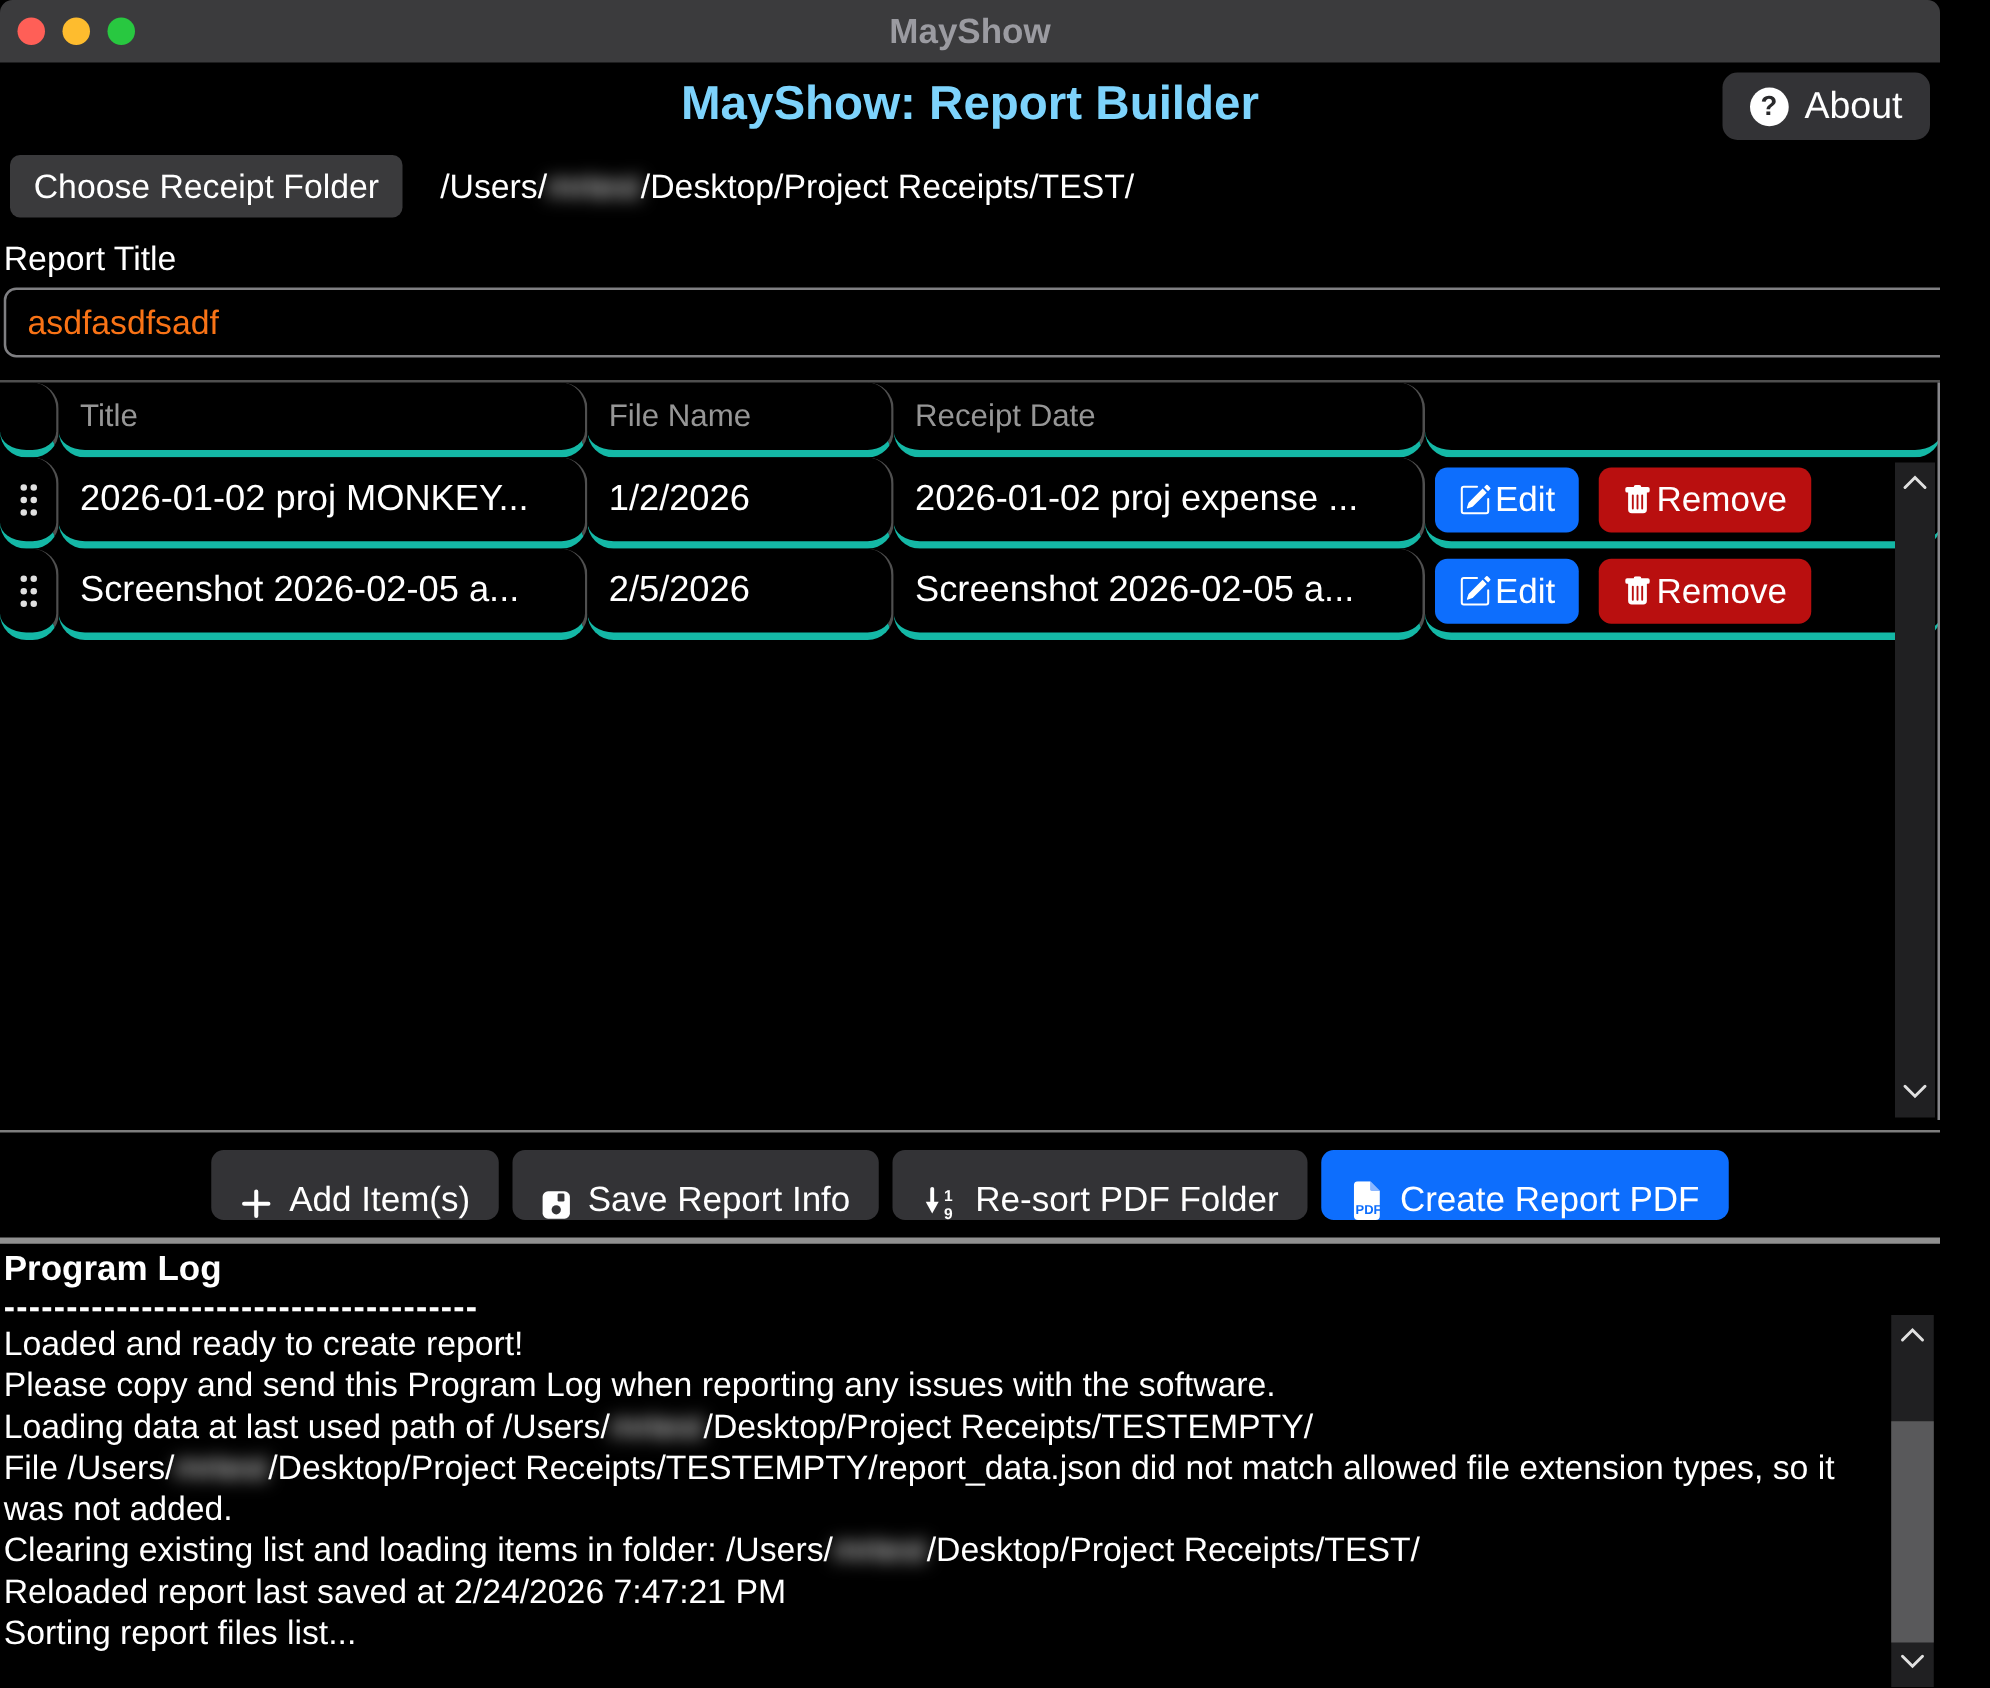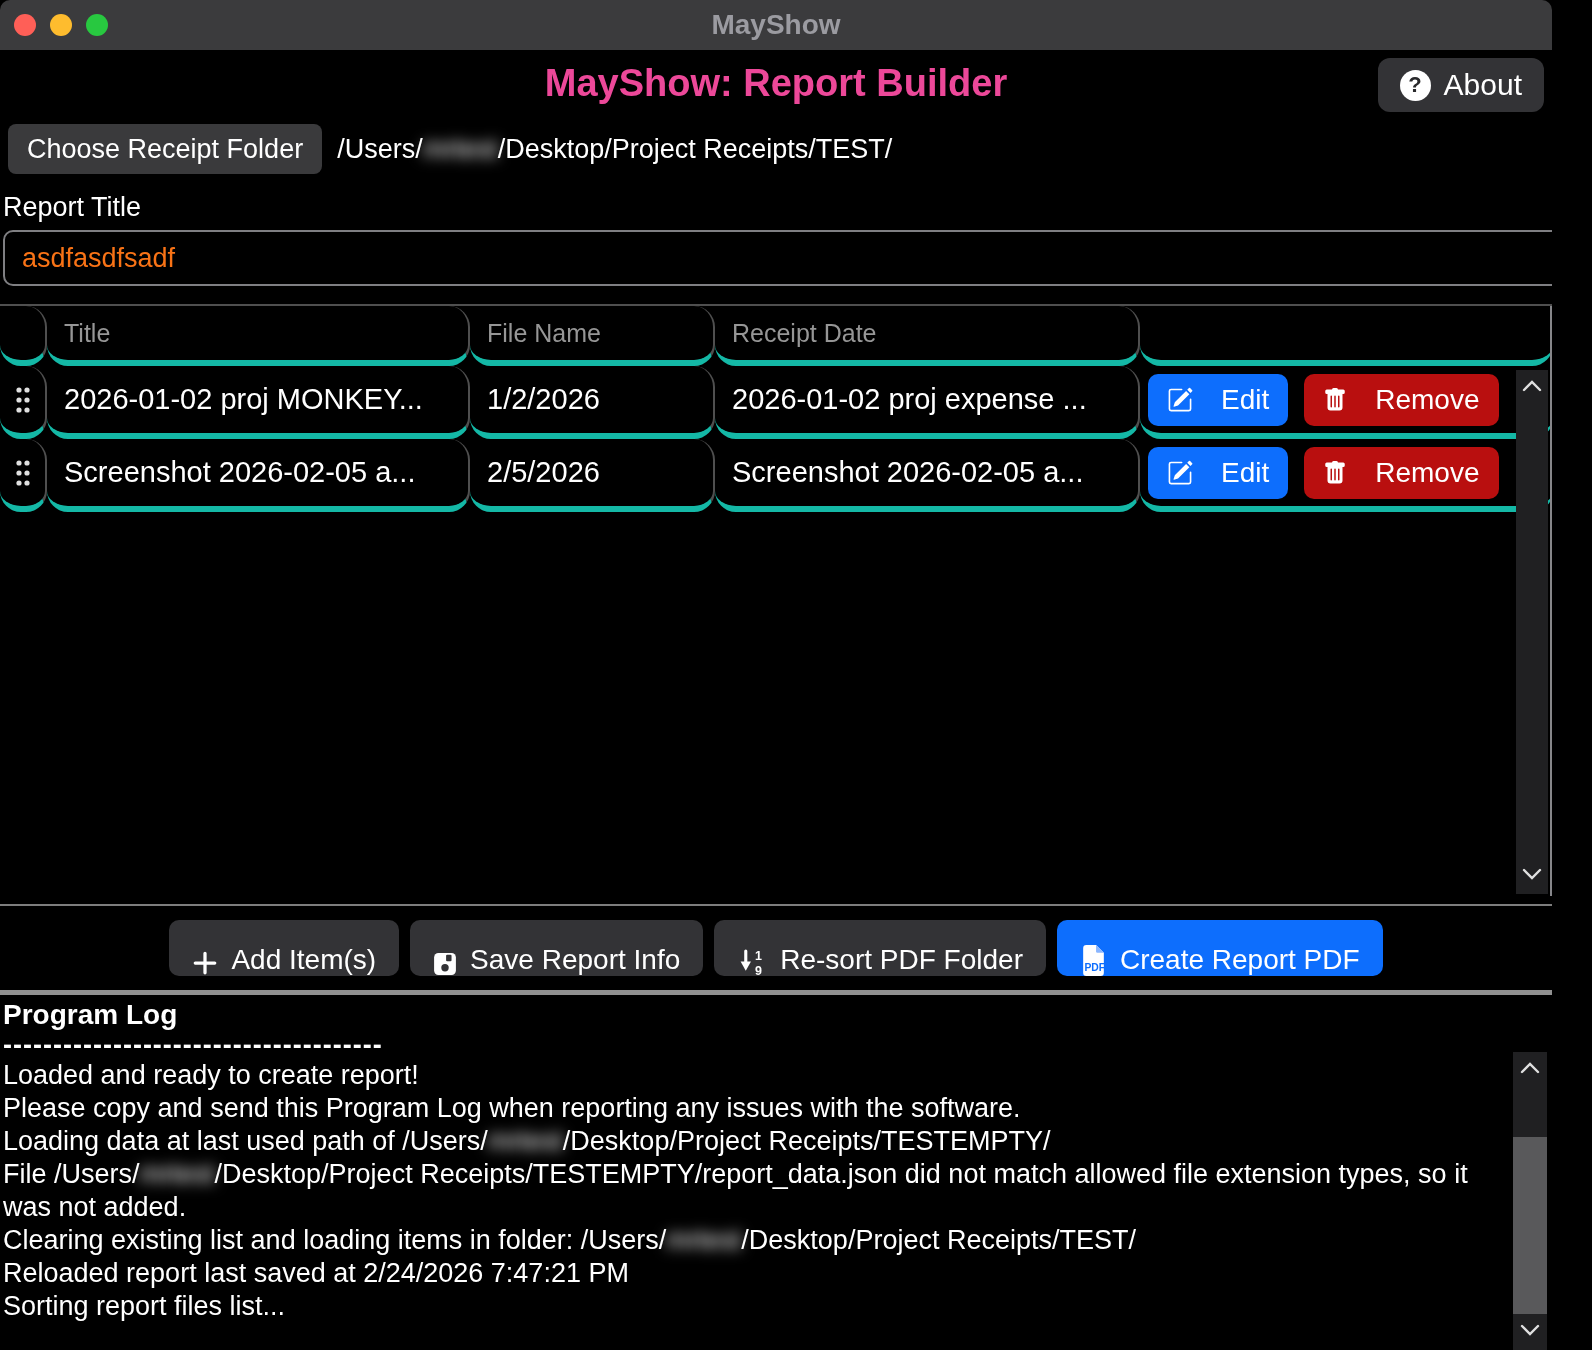--- a/index.html
+++ b/index.html
@@ -12,49 +12,49 @@
 
   
   .titlebar { flex:0 0 50px; background:#3b3b3d; position:relative; }
   .lights { position:absolute; left:14px; top:14px; display:flex; gap:14px; }
   .light { width:22px; height:22px; border-radius:50%; display:inline-block; }
   .light.red { background:#ff5f57; } .light.yellow { background:#febc2e; } .light.green { background:#28c840; }
   .tb-title { text-align:center; line-height:50px; font-weight:700; font-size:28px; color:#9b9ba1; }
 
   
   .app-header { flex:0 0 72px; position:relative; }
-  .page-title { margin:0; padding-top:12px; text-align:center; font-size:38px; font-weight:700; color:#ec4899; }
+  .page-title { margin:0; padding-top:12px; text-align:center; font-size:38px; font-weight:700; color:#7dd3fc; }
   .about-btn { position:absolute; right:8px; top:8px; height:54px; background:#333336; border:none; border-radius:12px;
     color:#fff; font-size:30px; font-family:inherit; display:flex; align-items:center; gap:13px; padding:0 22px; cursor:pointer; }
   .q-icon { width:31px; height:31px; background:#fff; color:#29292b; border-radius:50%; font-weight:700; font-size:22px;
     display:flex; align-items:center; justify-content:center; }
 
   
-  .folder-row { flex:0 0 54px; display:flex; align-items:center; gap:15px; padding-left:8px; }
+  .folder-row { flex:0 0 54px; display:flex; align-items:center; gap:30px; padding-left:8px; }
   .choose-btn { background:#3a3a3c; color:#fff; border:none; border-radius:8px; font-size:27px; font-family:inherit;
     height:50px; padding:0 19px; cursor:pointer; }
   .folder-path { font-size:27px; white-space:nowrap; }
   .blurred { filter:blur(7px); }
 
   
   .rt-label { flex:0 0 50px; font-size:27px; padding:16px 0 0 3px; }
   .rt-input { display:block; margin:4px 0 0 3px; width:1562px; height:56px; background:#000; border:2px solid #7f7f82;
     border-radius:10px; color:#f97316; font-size:27px; font-family:inherit; padding:0 17px; outline:none; }
 
   
   .table-area { position:relative; margin-top:18px; height:592px; border-top:2px solid #4f4f4f; }
   .tgrid { display:grid; grid-template-columns:47px 423px 245px 425px 1fr; width:1553px; }
   .cell { border-right:2px solid #4f4f4f; border-bottom:6px solid #14b8a6; display:flex; align-items:center;
     padding-left:17px; white-space:nowrap; overflow:hidden;border-radius:21px; }
   .cell.actions { border-right:none; padding-left:8px; gap:16px; }
   .cell.handle { padding-left:0; justify-content:center; }
   .thead .cell { height:60px; color:#969696; font-size:25px; }
   .trow .cell { height:73px; font-size:29px; }
   .row-btn { border:none; border-radius:10px; color:#fff; font-size:28px; font-family:inherit; height:52px;
-    display:flex; align-items:center; gap:28px; padding:0 19px; cursor:pointer; }
+    display:flex; align-items:center; gap:3px; padding:0 19px; cursor:pointer; }
   .btn-edit { background:#0d6efd; }
   .btn-remove { background:#b90f0f; }
   .tscroll { position:absolute; top:64px; right:4px; bottom:2px; width:32px; background:#202022; }
   .tscroll .chev-up, .lscroll .chev-up { position:absolute; top:9px; left:50%; transform:translateX(-50%); }
   .tscroll .chev-down, .lscroll .chev-down { position:absolute; bottom:9px; left:50%; transform:translateX(-50%); }
   .table-edge { position:absolute; top:0; right:0; width:2px; height:100%; background:#86868a; }
 
   
   .toolbar { flex:0 0 86px; margin-top:8px; border-top:2px solid #7d7d7d; display:flex; justify-content:center;
     align-items:center; gap:11px; }

